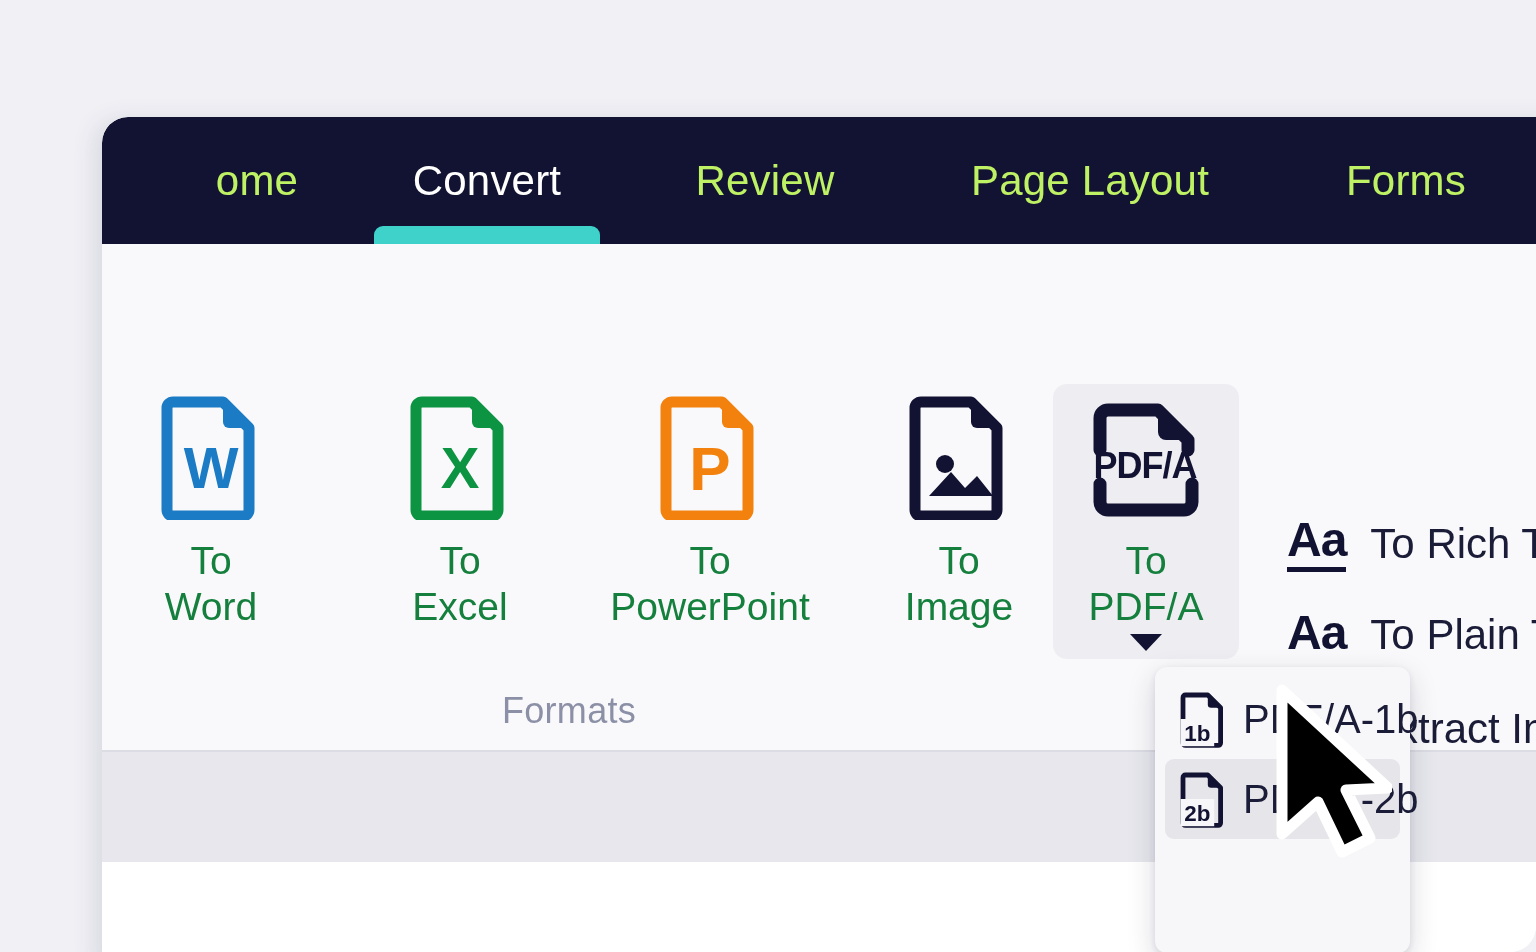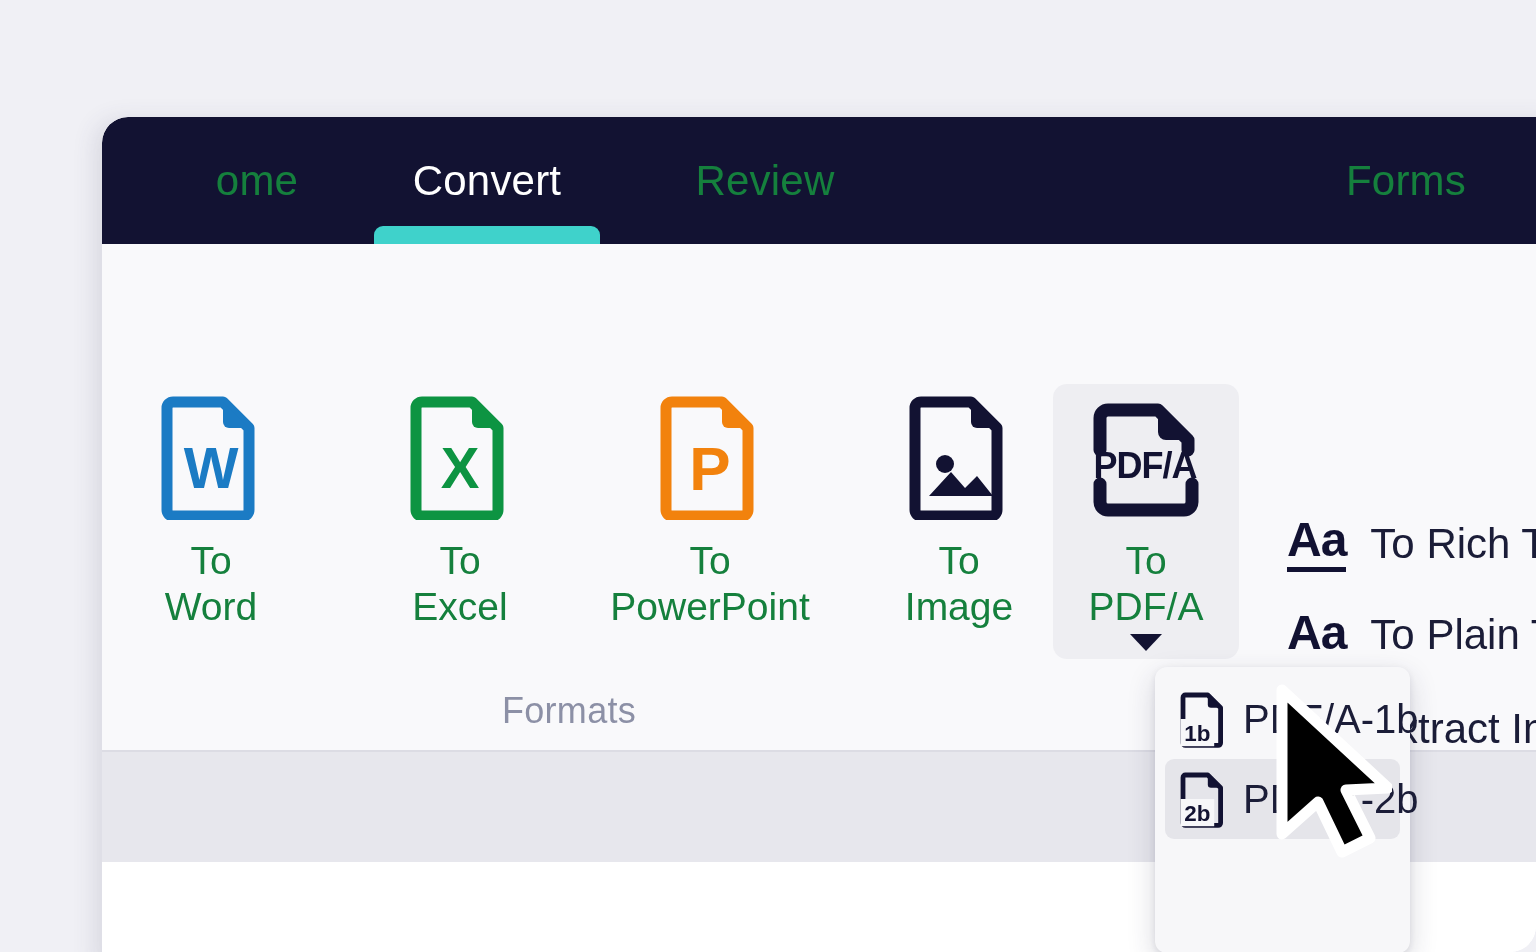--- a/index.html
+++ b/index.html
@@ -46,21 +46,21 @@
     background: #121232;
     border-top-left-radius: 26px;
   }
   .tab {
     position: absolute;
     top: 0;
     height: 127px;
     display: flex;
     align-items: center;
     justify-content: center;
-    color: #15803d;
+    color: #bef264;
     font-size: 42px;
     font-weight: 400;
     letter-spacing: 0.2px;
     white-space: nowrap;
     cursor: pointer;
   }
   .tab.active { color: #ffffff; }
   .tab-underline {
     position: absolute;
     height: 18px;
@@ -225,20 +225,23 @@
     <div id="tabbar">
         <div class="tab" style="left: 60px; width: 190px;">
           <span>ome</span>
         </div>
         <div class="tab active" style="left: 272px; width: 226px;">
           <span>Convert</span>
         </div>
         <div class="tab-underline" style="left: 272px; width: 226px;"></div>
         <div class="tab" style="left: 560px; width: 206px;">
           <span>Review</span>
+        </div>
+        <div class="tab" style="left: 830px; width: 316px;">
+          <span>Page Layout</span>
         </div>
         <div class="tab" style="left: 1215px; width: 178px;">
           <span>Forms</span>
         </div>
       </div>
 
     <div id="ribbon">
 
       <div id="fmt-host">
           <div class="fmt-btn" style="left: 16px;">

